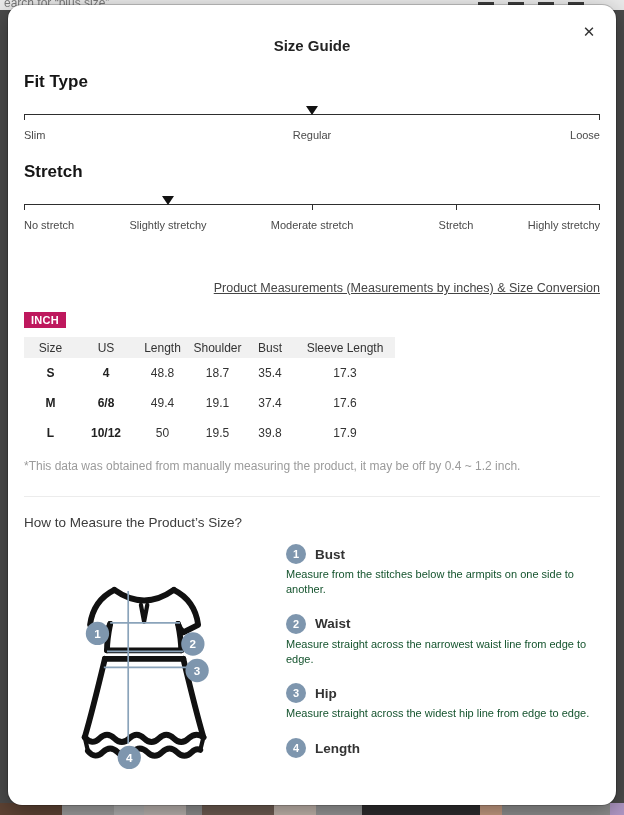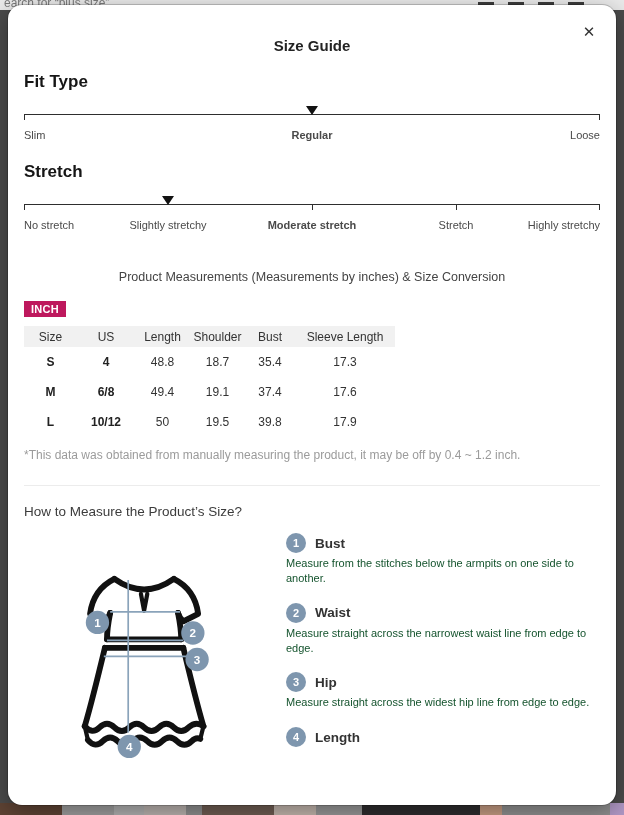--- a/index.html
+++ b/index.html
@@ -63,25 +63,25 @@
   .slider .marker {
     position:absolute; top:-8px; width:0; height:0; transform:translateX(-50%);
     border-left:6px solid transparent; border-right:6px solid transparent;
     border-top:9px solid #121212;
   }
   .slider-labels { position:relative; height:15px; margin-top:8px; font-size:11px; color:#4a4a4a; }
   .slider-labels span { position:absolute; top:0; white-space:nowrap; }
   .sl-left { left:0; }
   .sl-right { right:0; }
   .sl-c25 { left:25%; transform:translateX(-50%); }
-  .sl-c50 { left:50%; transform:translateX(-50%);font-weight:bold; }
+  .sl-c50 { left:50%; transform:translateX(-50%); }
   .sl-c75 { left:75%; transform:translateX(-50%); }
 
   
-  .pm-caption { margin-top:36px; text-align:center; font-size:12.5px; color:#444; }
+  .pm-caption { margin-top:47px; text-align:right; font-size:12.5px; color:#444;text-decoration:underline; }
   .inch-badge {
     display:inline-block; margin-top:17px;
     background:#be185d; color:#fff; font-size:11px; font-weight:bold;
     padding:2px 7px; letter-spacing:.3px;
   }
   table.size-table { margin-top:9px; border-collapse:collapse; width:371px; font-size:12px; }
   .size-table thead tr { background:#f1f1f1; }
   .size-table th { font-weight:400; color:#333; height:21px; text-align:center; }
   .size-table td { height:30px; text-align:center; color:#333; }
   .size-table td:nth-child(1), .size-table td:nth-child(2) { font-weight:bold; color:#222; }

